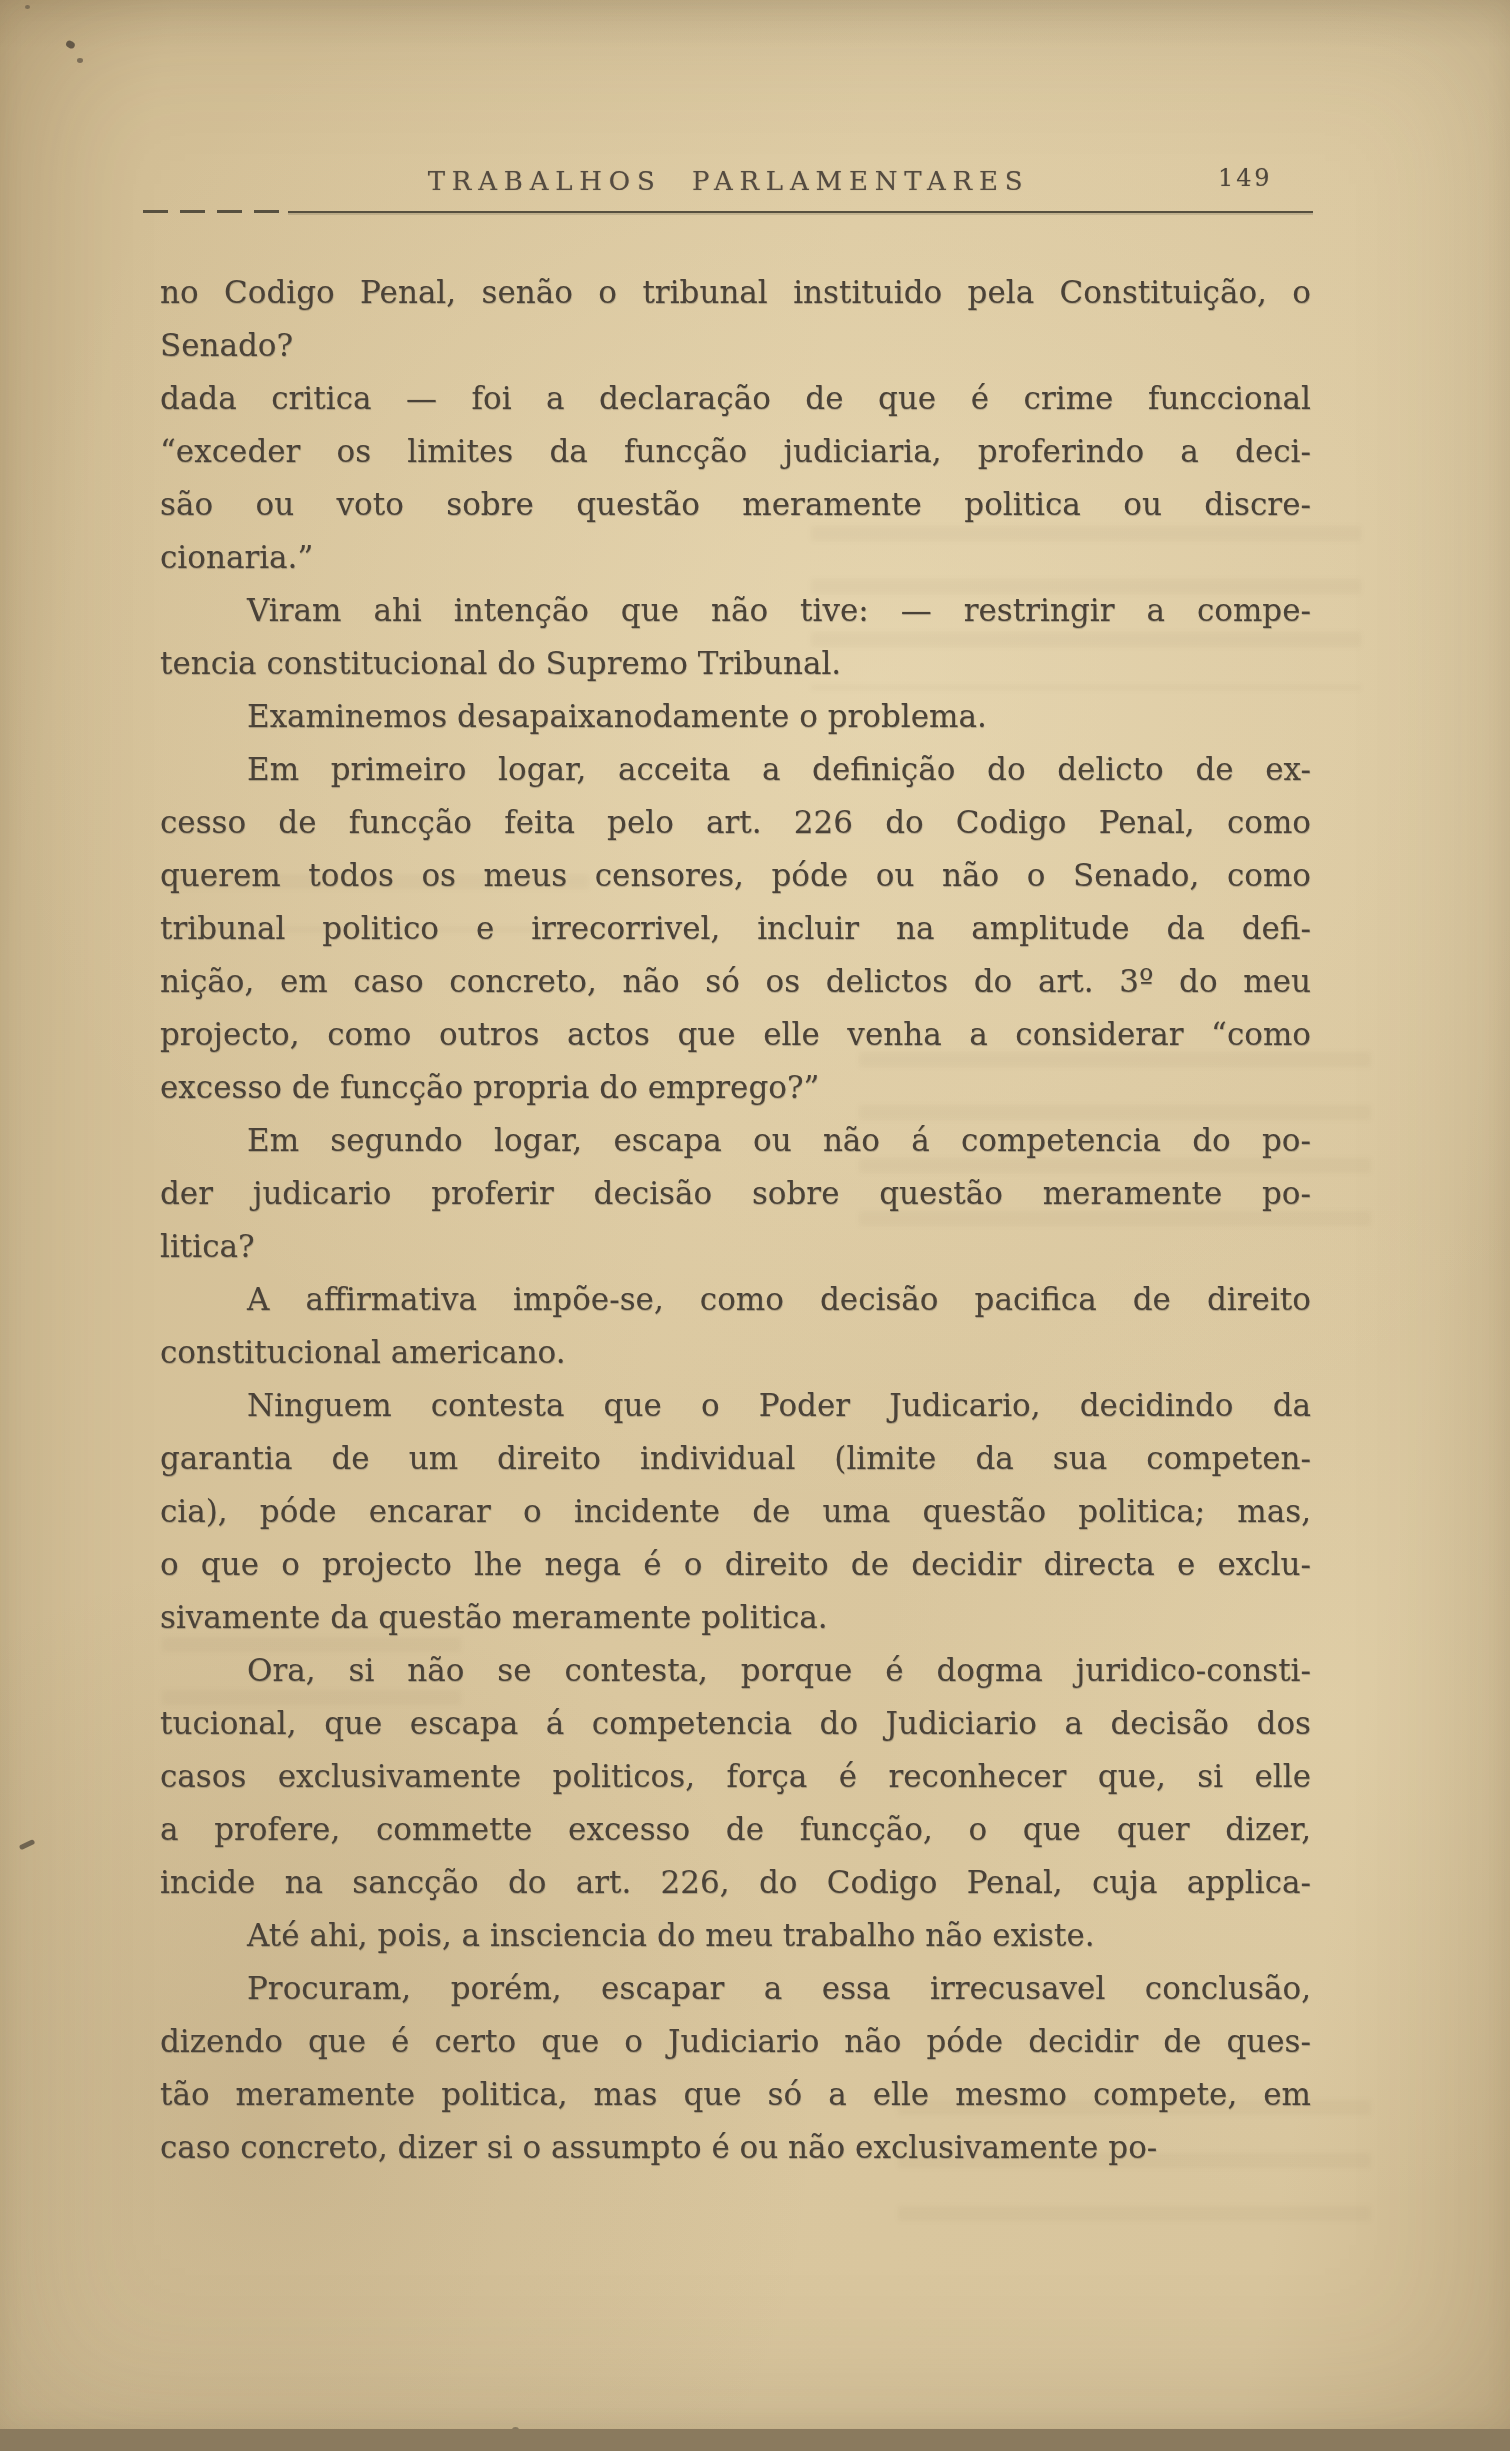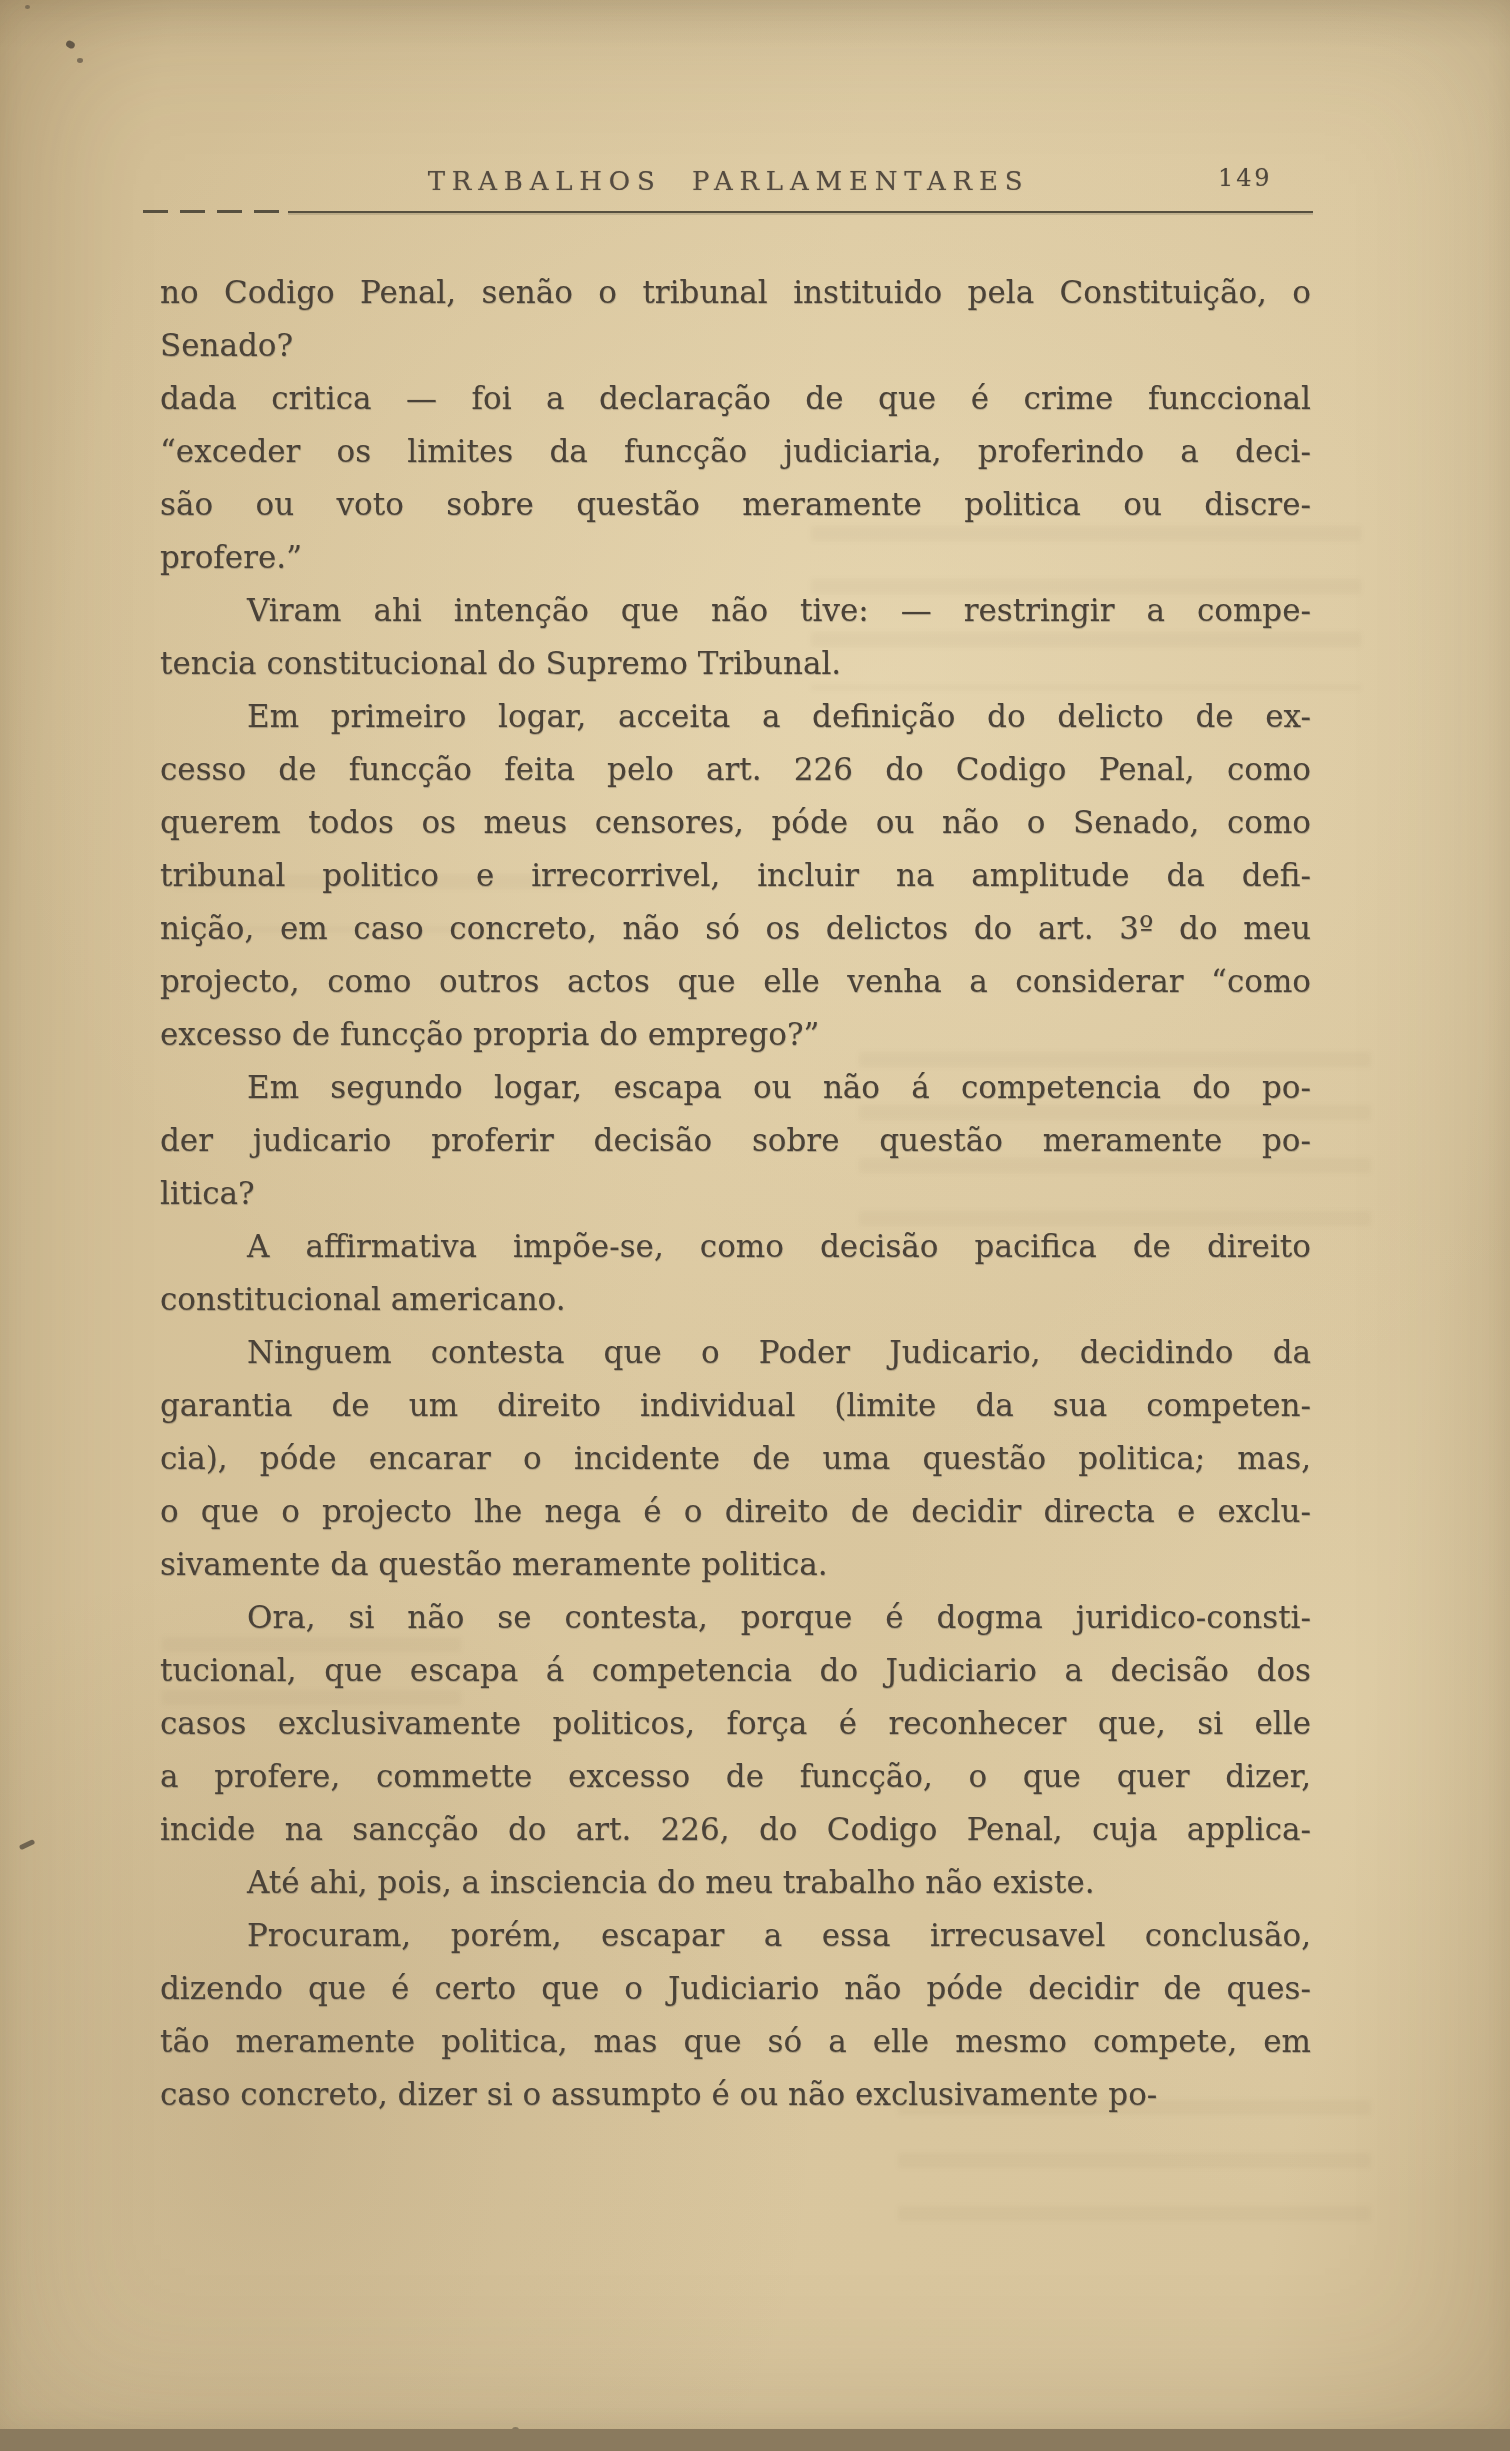--- a/index.html
+++ b/index.html
@@ -88,23 +88,24 @@
     <span class="dash"></span>
     <span class="solid"></span>
   </div>
 
   <main class="body-block">
       <div class="line"><span class="seg">no Codigo Penal, senão o tribunal instituido pela Constituição, o</span></div>
       <div class="line last"><span class="seg">Senado?</span></div>
       <div class="line"><span class="seg">dada critica — foi a declaração de que é crime funccional</span></div>
       <div class="line"><span class="seg">“exceder os limites da funcção judiciaria, </span><span class="seg it">proferindo a deci-</span></div>
       <div class="line"><span class="seg it">são ou voto sobre questão meramente politica ou discre-</span></div>
-      <div class="line last"><span class="seg it">profere.</span><span class="seg">”</span></div>
+      <div class="line last"><span class="seg it">cionaria.</span><span class="seg">”</span></div>
       <div class="line indent"><span class="seg">Viram ahi intenção que não tive: — restringir a compe-</span></div>
       <div class="line last"><span class="seg">tencia constitucional do Supremo Tribunal.</span></div>
+      <div class="line indent last"><span class="seg">Examinemos desapaixanodamente o problema.</span></div>
       <div class="line indent"><span class="seg">Em primeiro logar, acceita a definição do delicto de ex-</span></div>
       <div class="line"><span class="seg">cesso de funcção feita pelo art. 226 do Codigo Penal, como</span></div>
       <div class="line"><span class="seg">querem todos os meus censores, póde ou não o Senado, como</span></div>
       <div class="line"><span class="seg">tribunal politico e </span><span class="seg it">irrecorrivel, incluir</span><span class="seg"> na amplitude da defi-</span></div>
       <div class="line"><span class="seg">nição, em caso concreto, não só os delictos do art. 3º do meu</span></div>
       <div class="line"><span class="seg">projecto, como outros actos que elle venha a considerar “como</span></div>
       <div class="line last"><span class="seg">excesso de funcção propria do emprego?”</span></div>
       <div class="line indent"><span class="seg">Em segundo logar, escapa ou não á competencia do po-</span></div>
       <div class="line"><span class="seg">der judicario proferir decisão sobre questão meramente po-</span></div>
       <div class="line last"><span class="seg">litica?</span></div>

